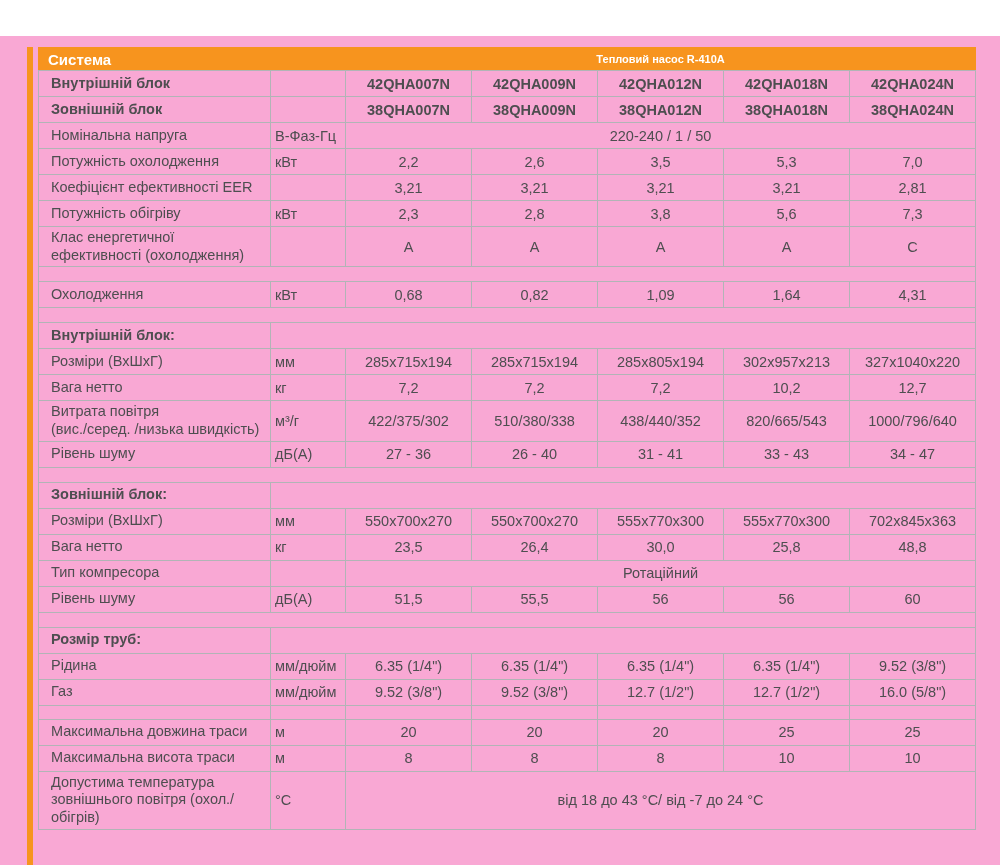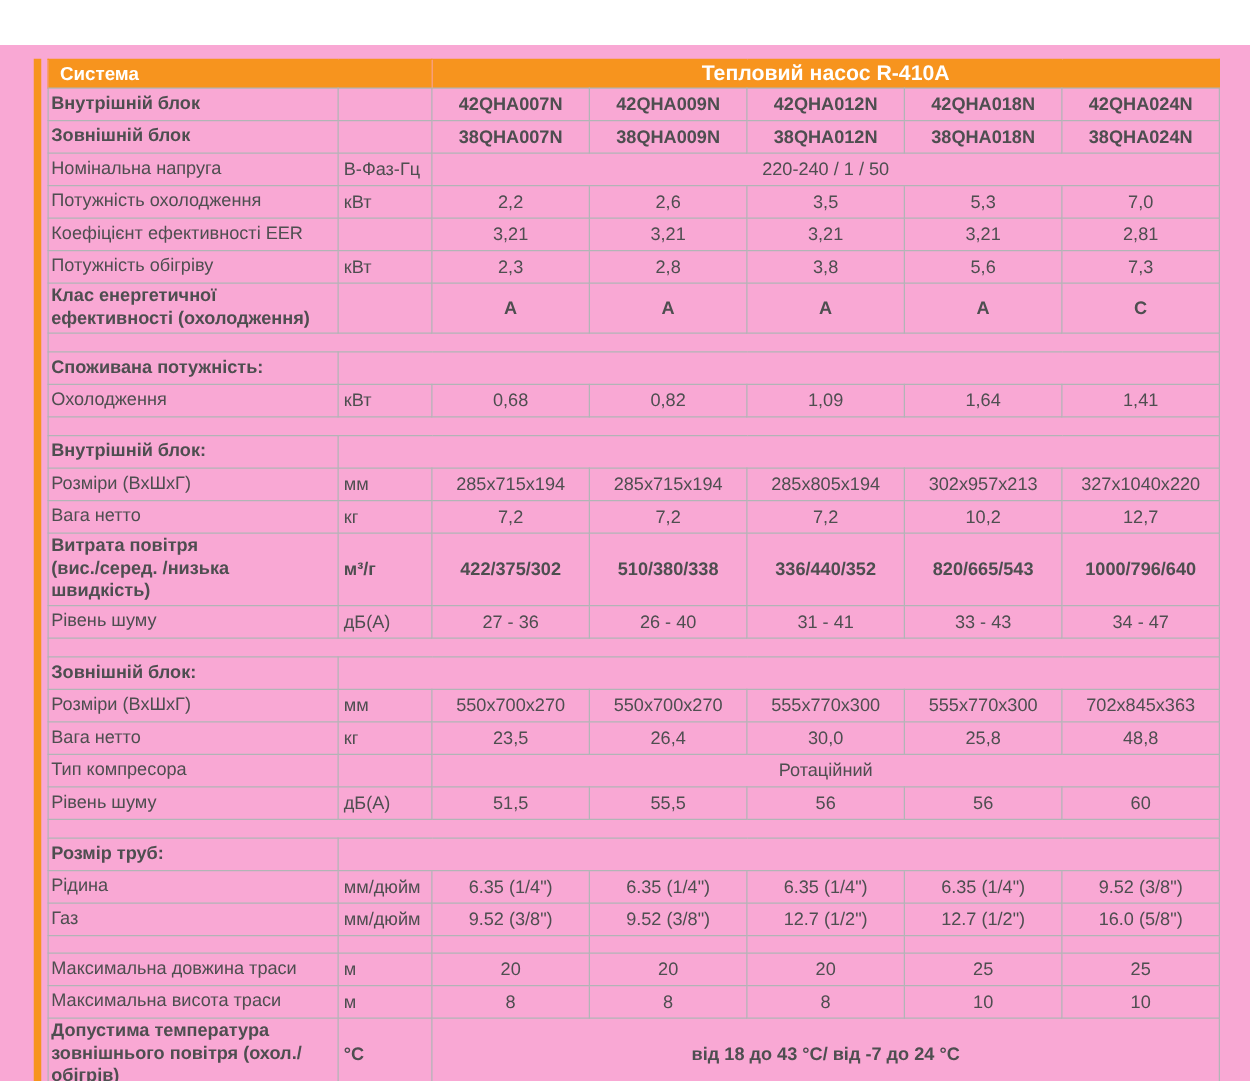--- a/index.html
+++ b/index.html
@@ -26,35 +26,35 @@
   td{
     border:1px solid var(--border);
     color:var(--text);
     font-size:14.5px;
     padding:0 4px;
     vertical-align:middle;
     overflow:hidden;
   }
   tr.r-hdr{height:23px;}
   tr.r-n{height:26px;}
-  tr.r-tall{height:38px;font-weight:bold;}
+  tr.r-tall{height:38px;}
   tr.r-gap{height:15px;}
   tr.r-thin{height:14px;}
   td.hdr-left{
     background:var(--orange);color:#fff;font-weight:bold;
     text-align:left;padding-left:9px;font-size:15px;
     border-color:var(--orange);border-bottom-color:var(--border);
   }
   td.hdr-right{
     background:var(--orange);color:#fff;font-weight:bold;
-    text-align:center;font-size:17px;
+    text-align:center;font-size:11px;
     border-color:var(--orange);border-bottom-color:var(--border);
   }
   td.label{
-    text-align:left;padding:2px 6px 2px 2px;
+    text-align:left;padding:2px 6px 2px 12px;
     white-space:pre-line;line-height:1.22;
   }
   td.unit{}
   td.val{text-align:center;}
   td.sec-rest{}
   td.gap{border:none;}
   .bold{font-weight:bold;}
 </style>
 </head>
 <body>
@@ -133,31 +133,27 @@
           <td class="val">A</td>
           <td class="val">A</td>
           <td class="val">A</td>
           <td class="val">A</td>
           <td class="val">C</td>
         </tr>
         <tr class="r-gap">
           <td class="gap" colspan="7"></td>
         </tr>
         <tr class="r-n">
-          <td class="label bold">Споживана потужність:</td>
-          <td class="sec-rest" colspan="6"></td>
-        </tr>
-        <tr class="r-n">
           <td class="label">Охолодження</td>
           <td class="unit">кВт</td>
           <td class="val">0,68</td>
           <td class="val">0,82</td>
           <td class="val">1,09</td>
           <td class="val">1,64</td>
-          <td class="val">1,41</td>
+          <td class="val">4,31</td>
         </tr>
         <tr class="r-gap">
           <td class="gap" colspan="7"></td>
         </tr>
         <tr class="r-n">
           <td class="label bold">Внутрішній блок:</td>
           <td class="sec-rest" colspan="6"></td>
         </tr>
         <tr class="r-n">
           <td class="label">Розміри (ВхШхГ)</td>
@@ -176,21 +172,21 @@
           <td class="val">7,2</td>
           <td class="val">10,2</td>
           <td class="val">12,7</td>
         </tr>
         <tr class="r-tall">
           <td class="label">Витрата повітря
 (вис./серед. /низька швидкість)</td>
           <td class="unit">м³/г</td>
           <td class="val">422/375/302</td>
           <td class="val">510/380/338</td>
-          <td class="val">336/440/352</td>
+          <td class="val">438/440/352</td>
           <td class="val">820/665/543</td>
           <td class="val">1000/796/640</td>
         </tr>
         <tr class="r-n">
           <td class="label">Рівень шуму</td>
           <td class="unit">дБ(А)</td>
           <td class="val">27 - 36</td>
           <td class="val">26 - 40</td>
           <td class="val">31 - 41</td>
           <td class="val">33 - 43</td>

